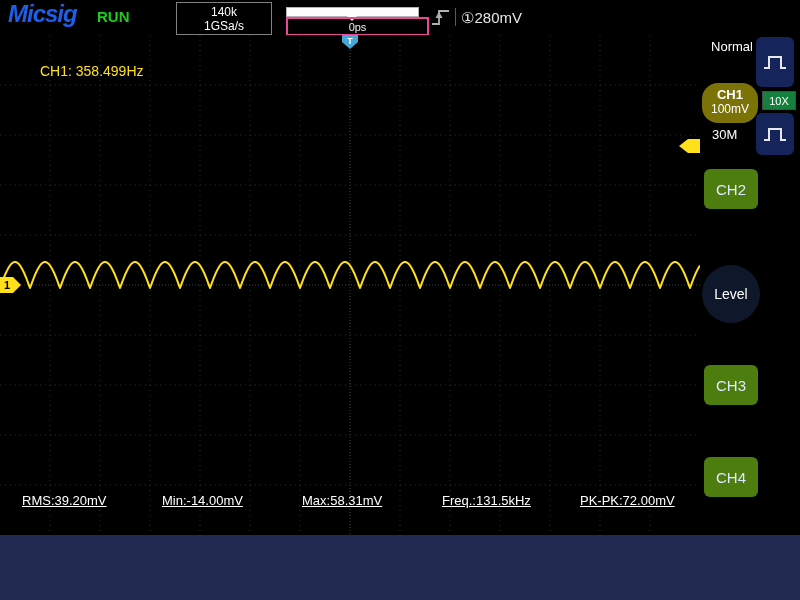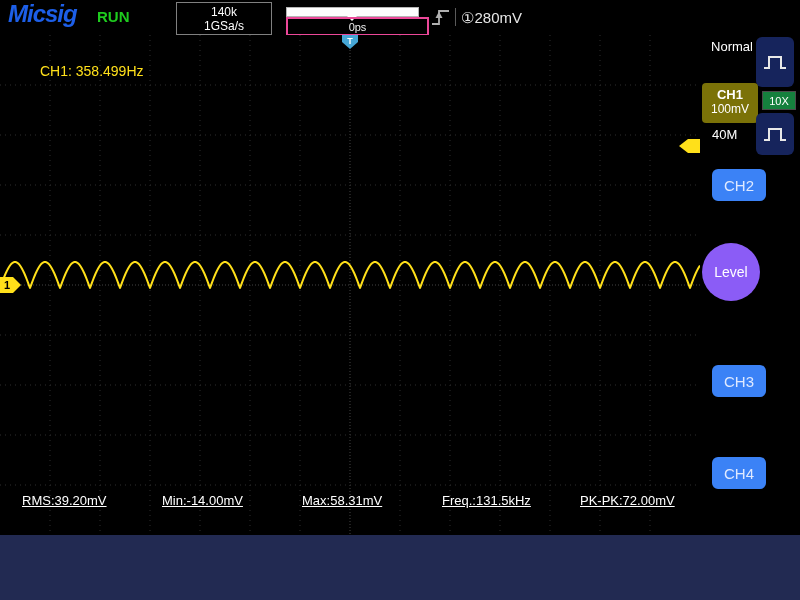--- a/index.html
+++ b/index.html
@@ -30,28 +30,28 @@
   .grid-center{stroke:#454545;stroke-width:1;stroke-dasharray:1 2;}
   .freqcounter{left:28px;top:28px;color:#ffe01a;font-size:14px;margin-left:12px;}
   .meas{position:absolute;top:458px;color:#ffffff;font-size:13px;white-space:nowrap;text-decoration:underline;}
 
   
   #sidebar{left:700px;top:35px;width:100px;height:500px;background:#000;}
   .normal{left:8px;top:4px;width:48px;text-align:center;color:#fff;font-size:13px;}
   .sq-btn{width:38px;background:#16245c;border-radius:6px;}
   .pulse-top{left:56px;top:2px;height:50px;}
   .pulse-mid{left:56px;top:78px;height:42px;}
-  .ch1btn{left:2px;top:48px;width:56px;height:40px;background:#7b7208;border-radius:4px;color:#fff;text-align:center;}
+  .ch1btn{left:2px;top:48px;width:56px;height:40px;background:#7b7208;border-radius:16px;color:#fff;text-align:center;}
   .ch1btn .l1{font-weight:bold;font-size:13px;padding-top:4px;}
   .ch1btn .l2{font-size:12px;}
   .probe{left:62px;top:56px;width:32px;height:17px;background:#15803d;border:1px solid #4a4a4a;color:#fff;font-size:11px;}
   .bw{left:12px;top:92px;color:#fff;font-size:13px;}
-  .chbtn-side{left:4px;width:54px;height:32px;background:#3b82f6;border-radius:6px;color:#dfe9ff;font-size:15px;margin-left:8px;}
+  .chbtn-side{left:4px;width:54px;height:40px;background:#4d7c0f;border-radius:6px;color:#dfe9ff;font-size:15px;}
   .ch2{top:134px;} .ch3{top:330px;} .ch4{top:422px;}
-  .levelbtn{left:2px;top:208px;width:58px;height:58px;border-radius:50%;background:#8b5cf6;color:#fff;font-size:14px;}
+  .levelbtn{left:2px;top:230px;width:58px;height:58px;border-radius:50%;background:#0f172a;color:#fff;font-size:14px;}
 
   
   #bottombar{left:0;top:535px;width:800px;height:65px;background:#222a52;}
 </style>
 </head>
 <body>
 
 <div id="topbar" class="abs">
   <div class="abs logo">Micsig</div>
   <div class="abs run">RUN</div>
@@ -126,21 +126,21 @@
     <svg width="26" height="20">
       <polyline points="2,16 7,16 7,5 19,5 19,16 24,16" fill="none" stroke="#e8e8e8" stroke-width="2"></polyline>
     </svg>
   </div>
 
   <div class="abs ch1btn">
     <div class="l1">CH1</div>
     <div class="l2">100mV</div>
   </div>
   <div class="abs probe center">10X</div>
-  <div class="abs bw">40M</div>
+  <div class="abs bw">30M</div>
 
   <div class="abs sq-btn pulse-mid center">
     <svg width="26" height="20">
       <polyline points="2,16 7,16 7,5 19,5 19,16 24,16" fill="none" stroke="#e8e8e8" stroke-width="2"></polyline>
     </svg>
   </div>
 
   <div class="abs chbtn-side ch2 center">CH2</div>
   <div class="abs levelbtn center">Level</div>
   <div class="abs chbtn-side ch3 center">CH3</div>

